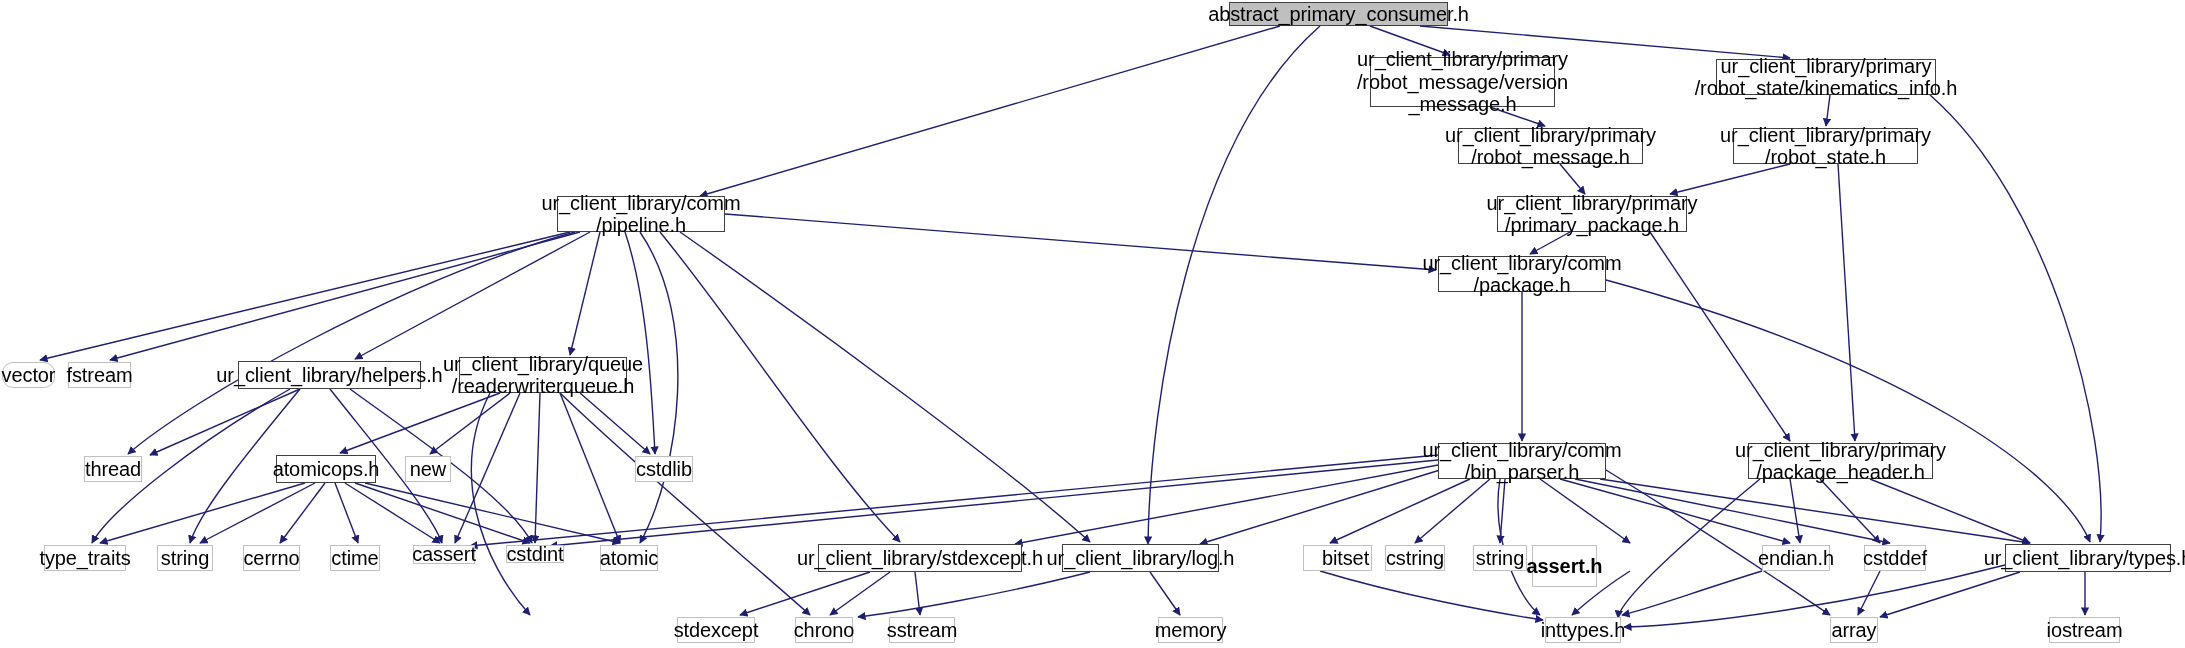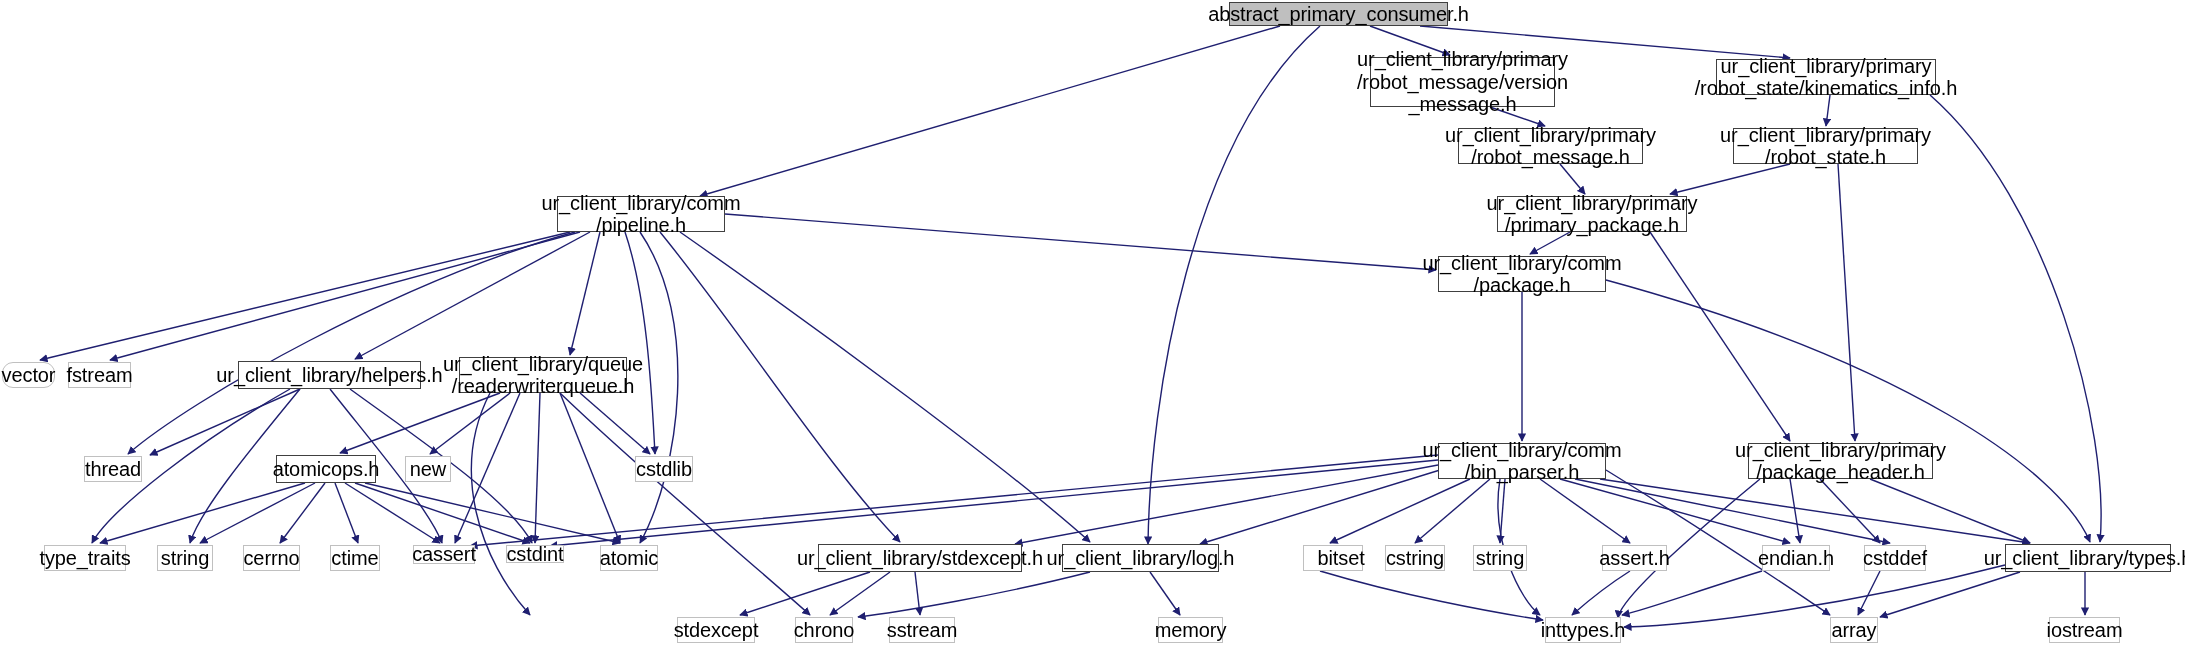--- a/index.html
+++ b/index.html
@@ -166,24 +166,24 @@
       <div class="node system" style="left: 635px; top: 456px; width: 58px; height: 26px;">cstdlib</div>
       <div class="node system" style="left: 44px; top: 545px; width: 82px; height: 26px;">type_traits</div>
       <div class="node system" style="left: 157px; top: 545px; width: 56px; height: 26px;">string</div>
       <div class="node system" style="left: 243px; top: 545px; width: 57px; height: 26px;">cerrno</div>
       <div class="node system" style="left: 330px; top: 545px; width: 50px; height: 26px;">ctime</div>
       <div class="node system" style="left: 413px; top: 545px; width: 62px; height: 19px;">cassert</div>
       <div class="node system" style="left: 506px; top: 545px; width: 58px; height: 18px;">cstdint</div>
       <div class="node system" style="left: 600px; top: 545px; width: 58px; height: 26px;">atomic</div>
       <div class="node local" style="left: 818px; top: 544px; width: 204px; height: 28px;">ur_client_library/stdexcept.h</div>
       <div class="node local" style="left: 1062px; top: 544px; width: 157px; height: 28px;">ur_client_library/log.h</div>
-      <div class="node system" style="left: 1303px; top: 545px; width: 60px; height: 26px; padding-left: 16px;">bitset</div>
+      <div class="node system" style="left: 1303px; top: 545px; width: 69px; height: 26px; padding-left: 16px;">bitset</div>
       <div class="node system" style="left: 1385px; top: 545px; width: 60px; height: 26px;">cstring</div>
       <div class="node system" style="left: 1473px; top: 545px; width: 54px; height: 26px;">string</div>
-      <div class="node system" style="left: 1602px; top: 545px; width: 65px; height: 26px;">assert.h</div>
+      <div class="node system" style="left: 1532px; top: 545px; width: 65px; height: 42px; font-weight: bold;">assert.h</div>
       <div class="node system" style="left: 1762px; top: 545px; width: 68px; height: 26px;">endian.h</div>
       <div class="node system" style="left: 1864px; top: 545px; width: 62px; height: 26px;">cstddef</div>
       <div class="node local" style="left: 2005px; top: 544px; width: 166px; height: 28px;">ur_client_library/types.h</div>
       <div class="node system" style="left: 677px; top: 617px; width: 78px; height: 26px;">stdexcept</div>
       <div class="node system" style="left: 795px; top: 617px; width: 58px; height: 26px;">chrono</div>
       <div class="node system" style="left: 889px; top: 617px; width: 66px; height: 26px;">sstream</div>
       <div class="node system" style="left: 1158px; top: 617px; width: 65px; height: 26px;">memory</div>
       <div class="node system" style="left: 1545px; top: 617px; width: 76px; height: 26px;">inttypes.h</div>
       <div class="node system" style="left: 1830px; top: 617px; width: 48px; height: 26px;">array</div>
       <div class="node system" style="left: 2049px; top: 617px; width: 71px; height: 26px;">iostream</div>

